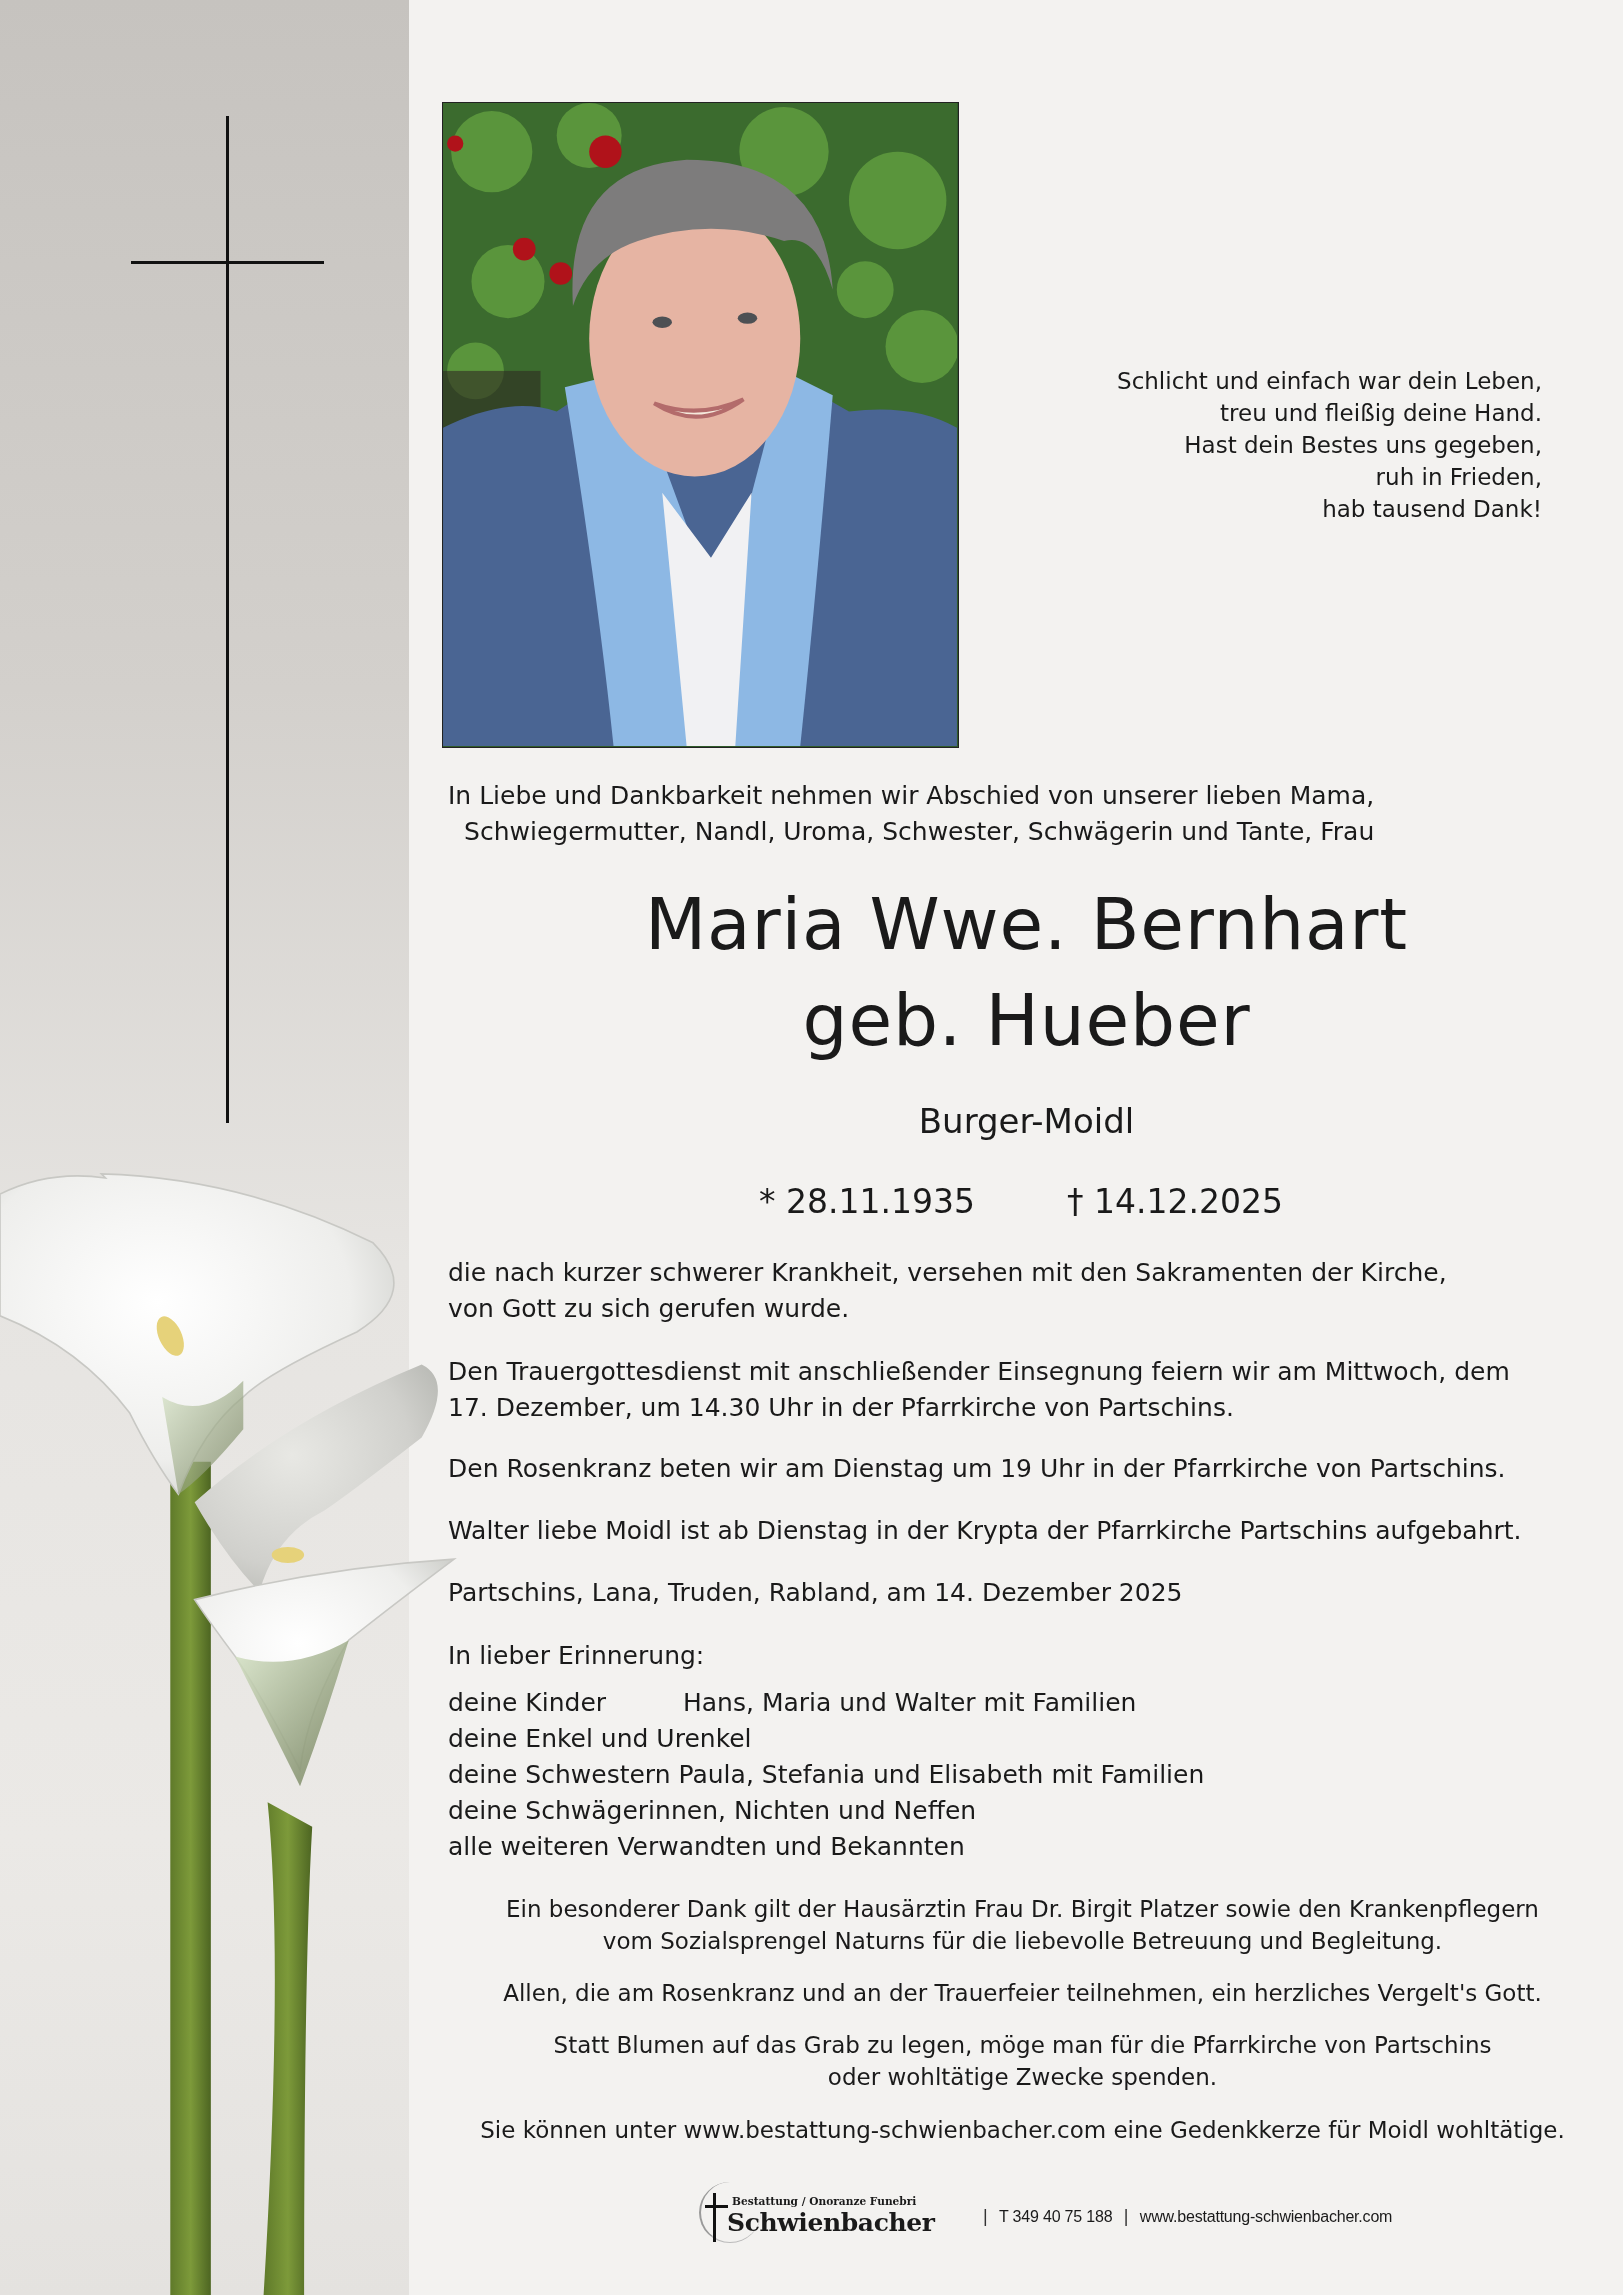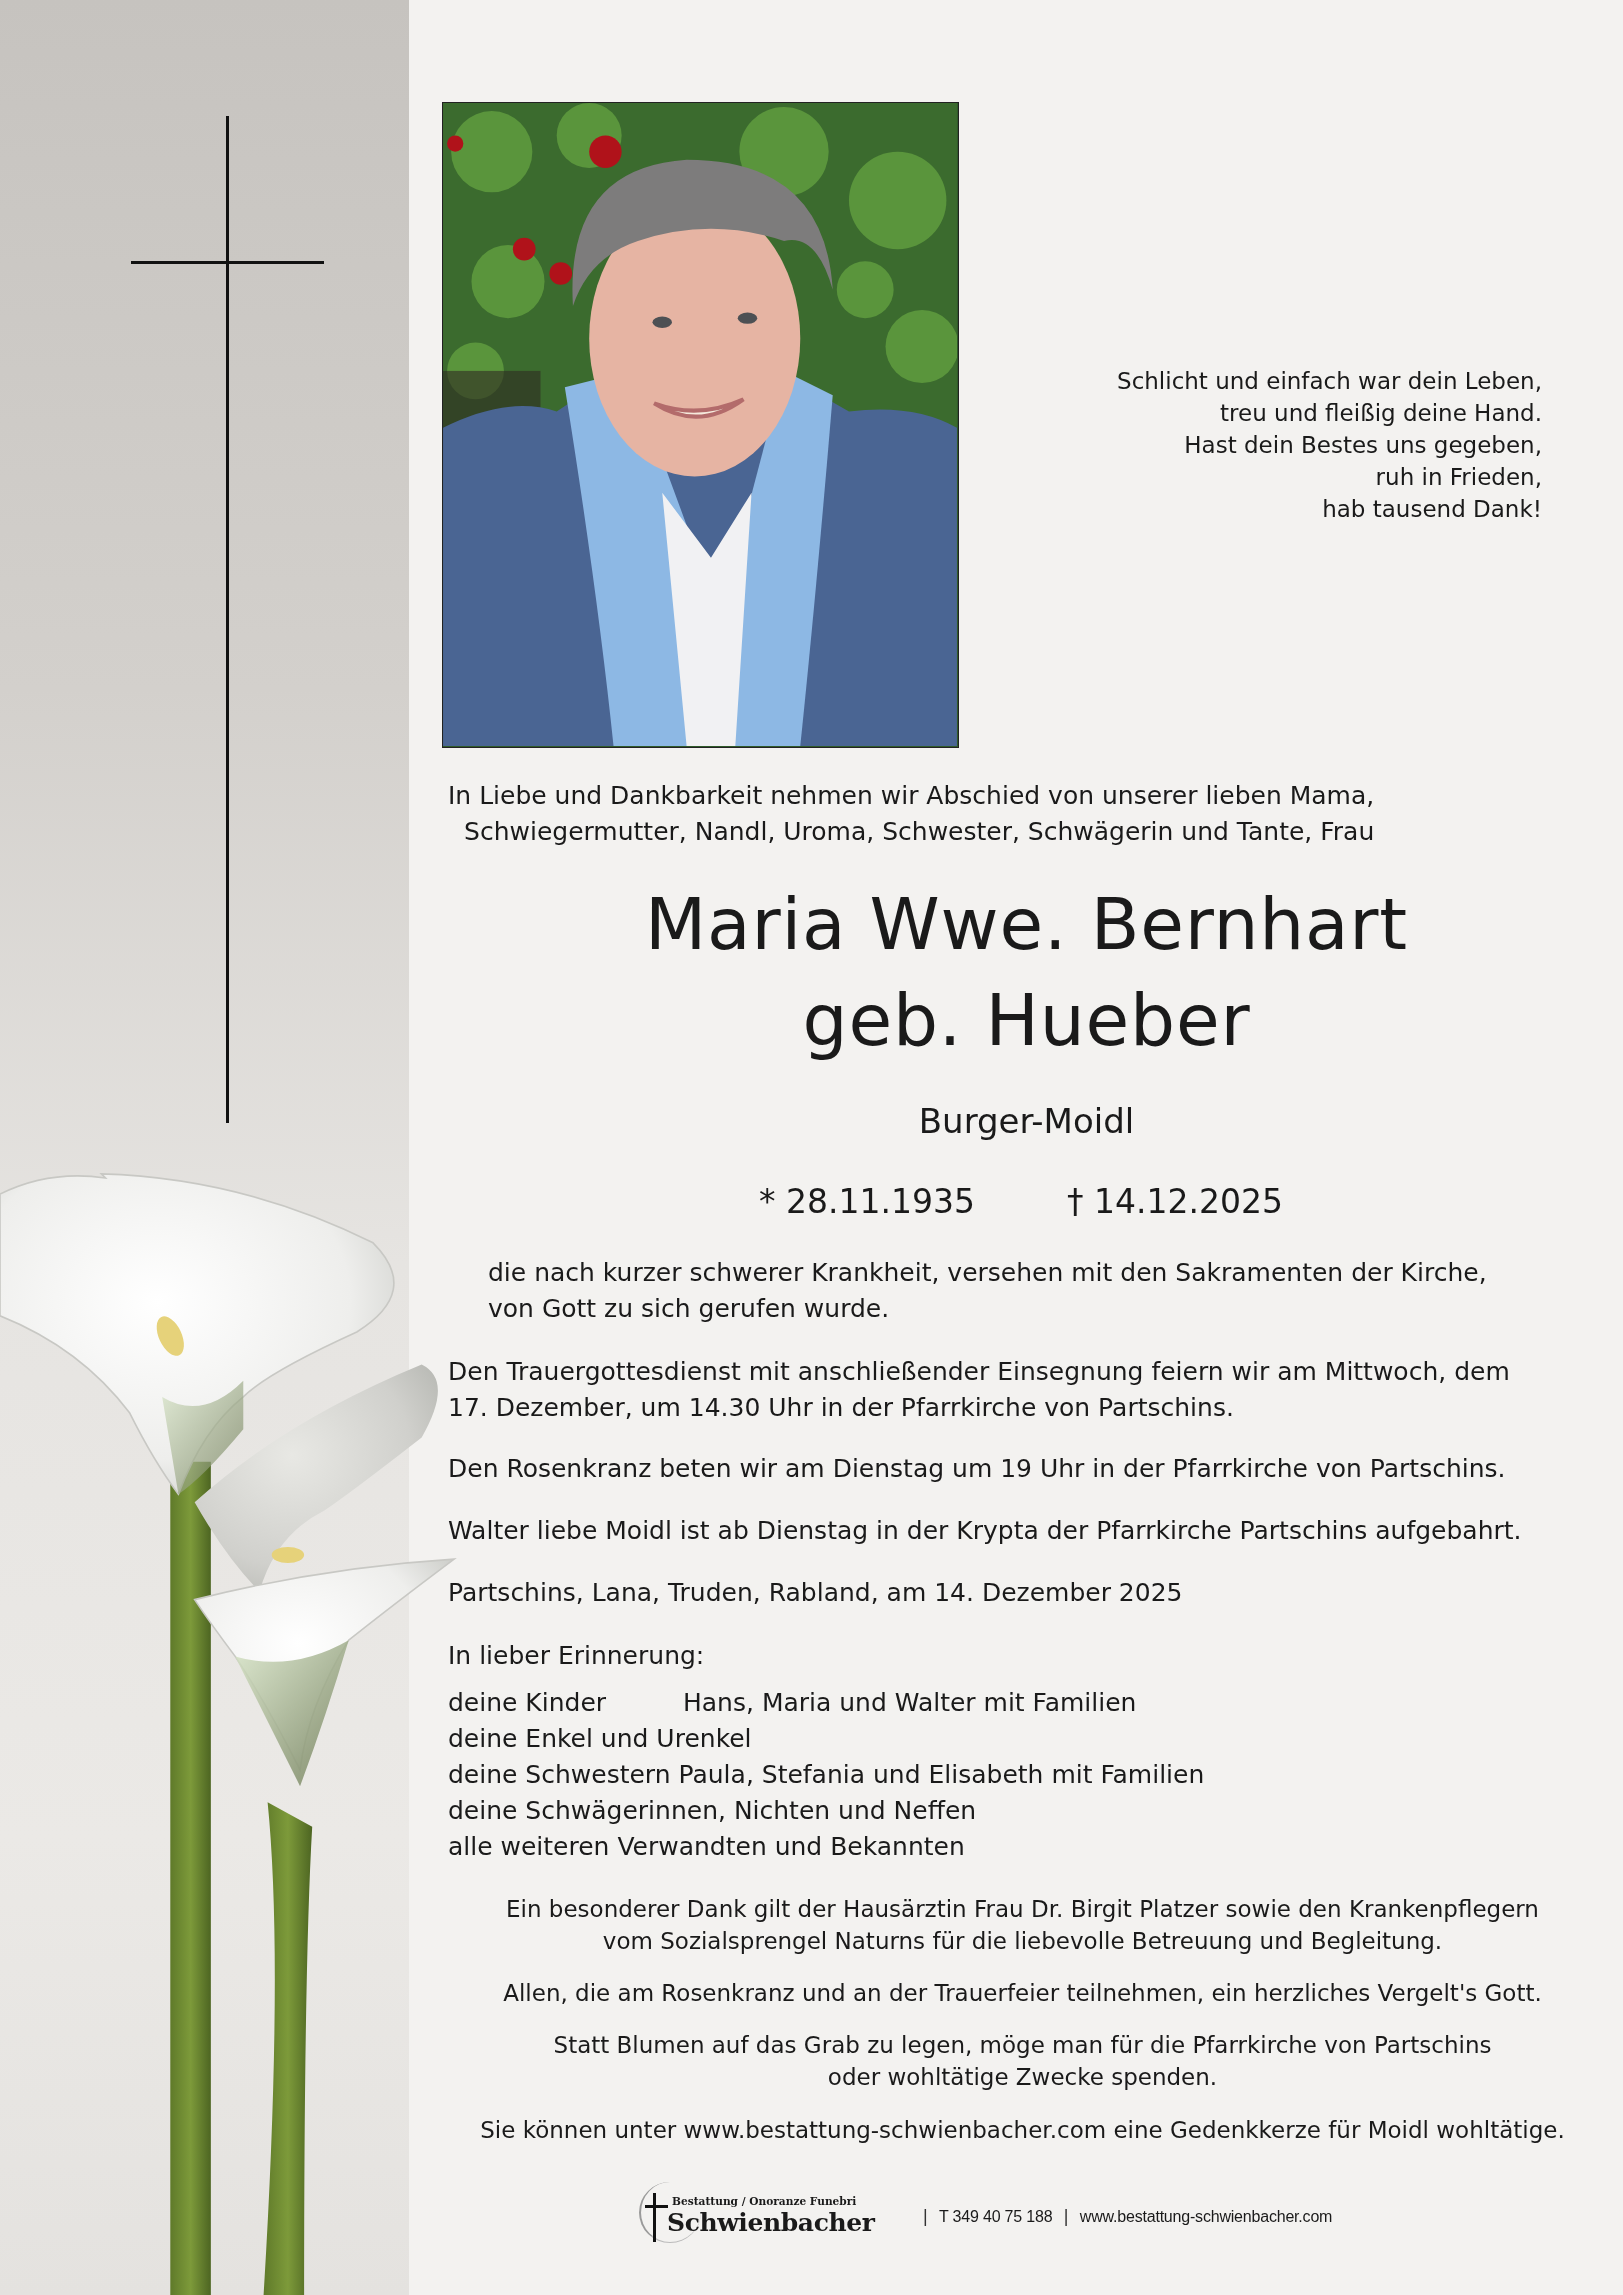--- a/index.html
+++ b/index.html
@@ -34,39 +34,39 @@
 
   .name { position: absolute; left: 438px; width: 1177px; text-align: center; font-size: 71px; letter-spacing: 0.8px; white-space: nowrap; }
   .name1 { top: 883px; }
   .name2 { top: 979px; }
   .nickname { position: absolute; left: 438px; width: 1177px; top: 1101px; text-align: center; font-size: 34px; white-space: nowrap; }
   .dates { position: absolute; top: 1182px; font-size: 33px; white-space: nowrap; }
   .birth { left: 759px; }
   .death { left: 1067px; }
 
   .body-text { position: absolute; left: 448px; font-size: 25px; line-height: 36px; white-space: nowrap; }
-  .p1 { top: 1255px; margin-left: 40px; }
+  .p1 { top: 1255px; }
   .p2 { top: 1354px; }
   .p3 { top: 1451px; }
   .p4 { top: 1513px; }
   .p5 { top: 1575px; }
   .p6 { top: 1638px; }
 
   .family { position: absolute; left: 448px; top: 1685px; font-size: 25px; line-height: 36px; }
   .family .row { white-space: nowrap; }
   .family .rel { display: inline-block; width: 235px; }
 
   .centered { position: absolute; left: 438px; width: 1169px; text-align: center; font-size: 23px; line-height: 32px; }
   .thanks1 { top: 1893px; }
   .thanks2 { top: 1977px; }
   .thanks3 { top: 2029px; }
   .candle { top: 2114px; }
   .centered div { white-space: nowrap; }
 
-  .footer { position: absolute; left: 631px; top: 2177px; height: 73px; display: flex; align-items: center; }
+  .footer { position: absolute; left: 691px; top: 2177px; height: 73px; display: flex; align-items: center; }
   .logo { position: relative; width: 292px; height: 73px; }
   .logo-ring { position: absolute; left: 8px; top: 4.9px; width: 60px; height: 60px; border-radius: 50%; border-left: 2.4px solid #9a9a9a; border-bottom: 1.6px solid #bbb; }
   .logo-cross-v { position: absolute; left: 22px; top: 16px; width: 3.2px; height: 49px; background: #111; }
   .logo-cross-h { position: absolute; left: 14px; top: 28px; width: 23px; height: 3.2px; background: #111; }
   .logo-top { position: absolute; left: 41px; top: 18px; font-family: "DejaVu Serif", serif; font-size: 10.6px; font-weight: bold; white-space: nowrap; }
   .logo-main { position: absolute; left: 36px; top: 31px; font-family: "DejaVu Serif", serif; font-size: 25px; font-weight: bold; white-space: nowrap; letter-spacing: -0.4px; }
   .foot-sep { font-family: "Liberation Sans", sans-serif; font-size: 18px; margin: 6.5px 11.4px 0 0; color: #333; }
   .foot-text { font-family: "Liberation Sans", sans-serif; font-size: 16px; margin: 6.5px 11.4px 0 0; white-space: nowrap; letter-spacing: -0.2px; }
 </style>
 </head>

